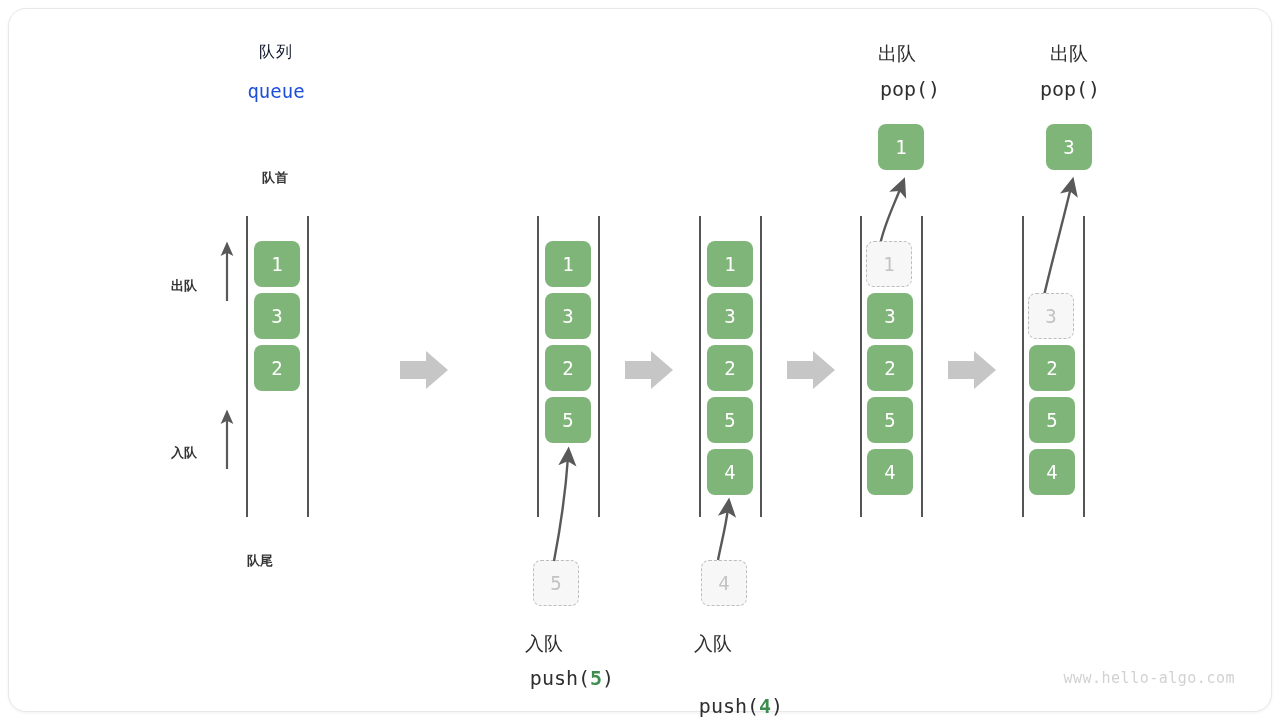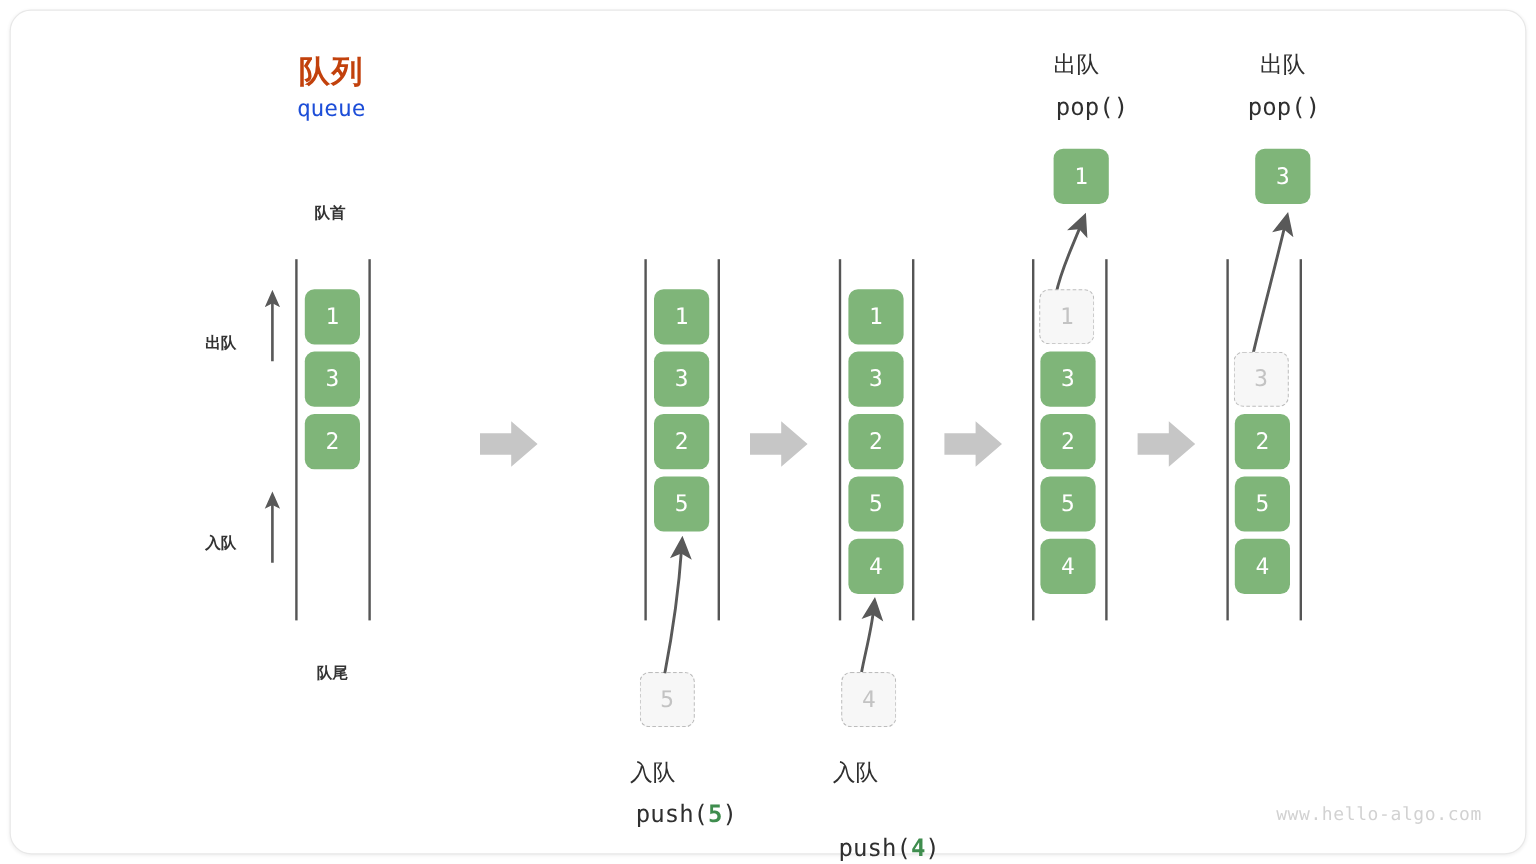--- a/index.html
+++ b/index.html
@@ -34,23 +34,23 @@
   .abs { position: absolute; }
   .ctext {
     position: absolute;
     text-align: center;
     white-space: nowrap;
     transform: translateX(-50%);
   }
 
   
   .title-cn {
-    color: #c2410c;
-    font-size: 26px;
-    font-weight: bold;
+    color: #0f172a;
+    font-size: 16px;
+    font-weight: normal;
     letter-spacing: 1px;
   }
   .title-en {
     color: #1d4ed8;
     font-size: 19px;
     font-family: "DejaVu Sans Mono", "Liberation Mono", monospace;
   }
   .label-cn {
     color: #333333;
     font-size: 13px;
@@ -115,21 +115,21 @@
 </head>
 <body>
 
 <div id="page">
   <div id="card">
 
     <div class="ctext title-cn" style="left:267px; top:33px;">队列</div>
     <div class="ctext title-en" style="left:267px; top:71px;">queue</div>
 
     <div class="ctext label-cn" style="left:266px; top:160px;">队首</div>
-    <div class="ctext label-cn" style="left:268px; top:543px;">队尾</div>
+    <div class="ctext label-cn" style="left:251px; top:543px;">队尾</div>
 
     <div class="ctext label-cn" style="left:175px; top:268px;">出队</div>
     <svg class="uparrow" style="left:204px; top:232px;" width="28" height="62">
       <defs>
         <marker id="thinhead" markerWidth="7" markerHeight="7" refX="3.2" refY="3.2" orient="auto">
           <path d="M0,0.3 L6.6,3.2 L0,6.1 L1.5,3.2 Z" fill="#595959"></path>
         </marker>
       </defs>
       <line x1="14" y1="60" x2="14" y2="8" stroke="#595959" stroke-width="2.2" marker-end="url(#thinhead)"></line>
     </svg>

